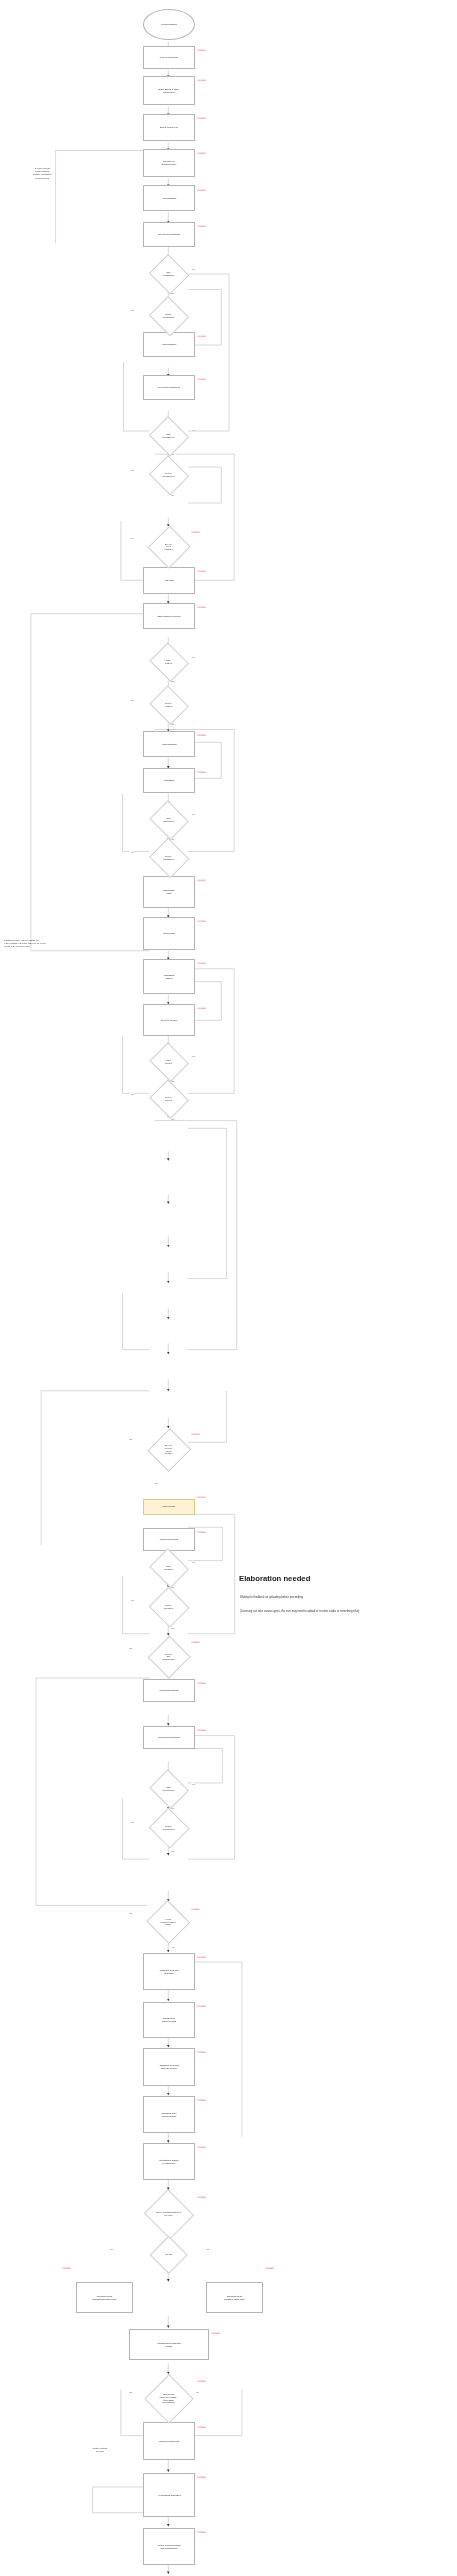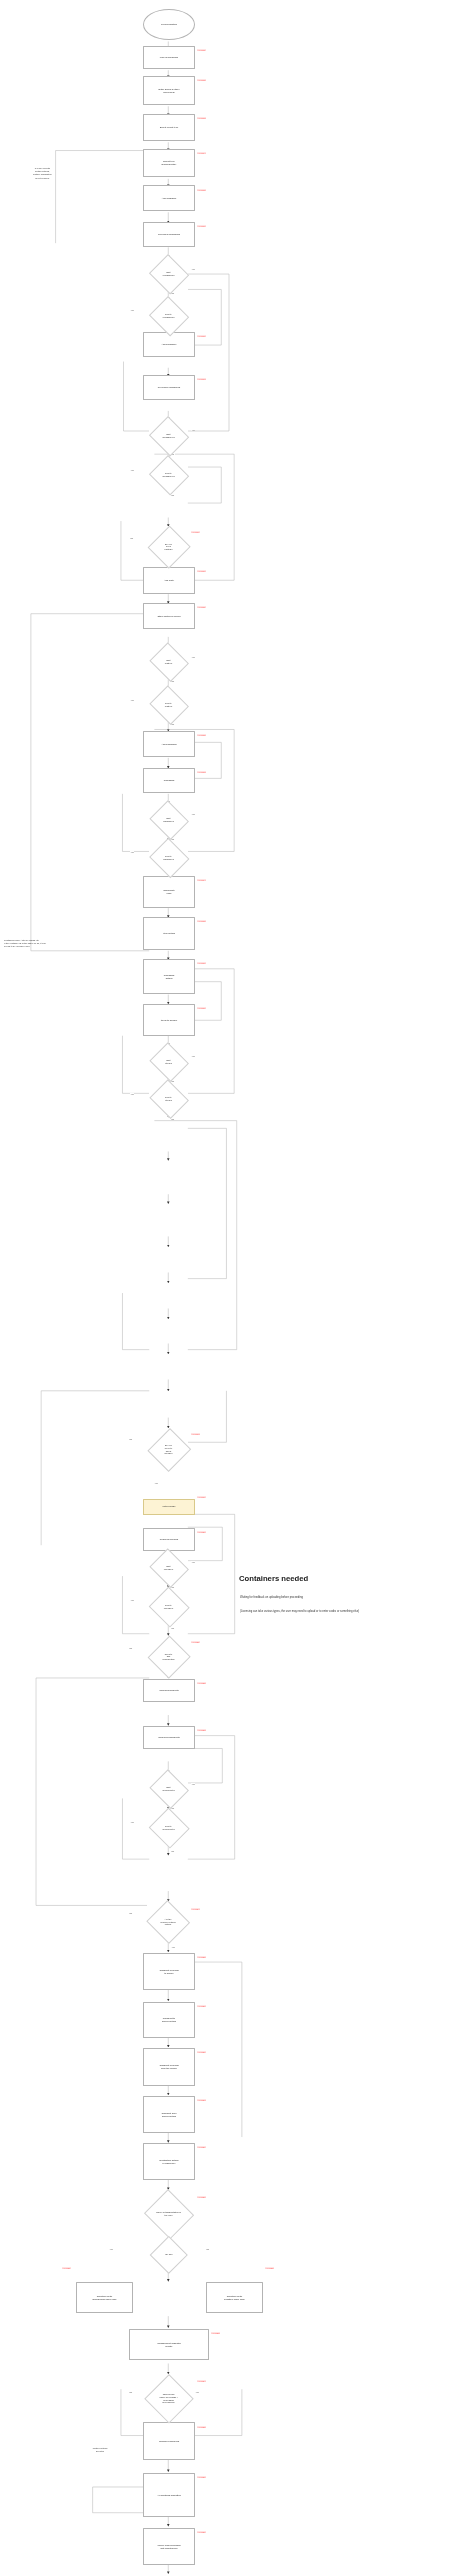--- a/index.html
+++ b/index.html
@@ -536,18 +536,18 @@
     <span>All questions submitted</span>
   </div>
   <div class="ver" style="left:197px; top:2476px;">#V0036</div>
 
   <div class="node proc" style="left:143px; top:2528px; width:52px; height:37px;">
     <span style="white-space:pre-line">Where was processing
 last undertaken?</span>
   </div>
   <div class="ver" style="left:197px; top:2531px;">#V0037</div>
 
-  <div class="section-h" style="left:239px; top:1574px;">Containers needed</div>
+  <div class="section-h" style="left:239px; top:1574px;">Elaboration needed</div>
   <div class="section-p" style="left:240px; top:1596px;">Waiting for feedback on uploading before proceeding</div>
   <div class="section-p" style="left:240px; top:1610px;">(Licensing can take various types, the user may need to upload or to enter codes or something else)</div>
 
 </div>
 
 
 </body></html>

